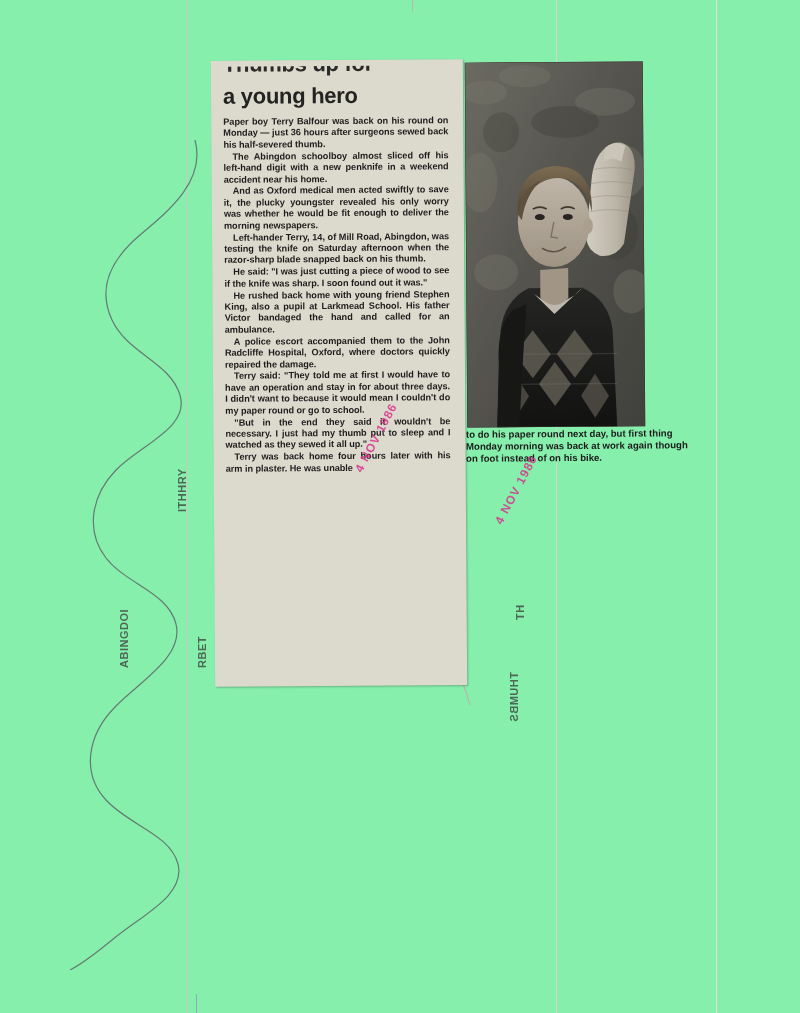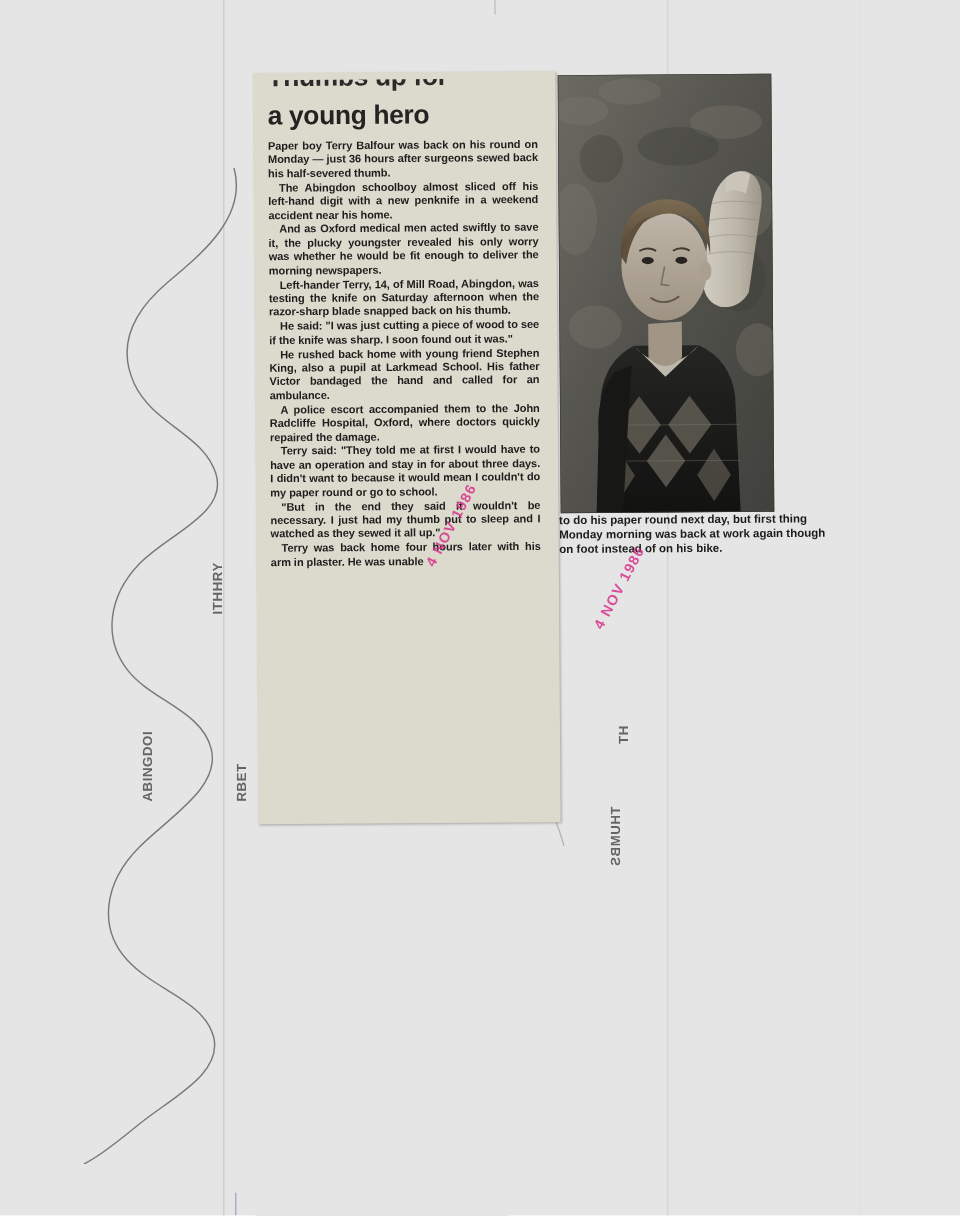--- a/index.html
+++ b/index.html
@@ -12,21 +12,21 @@
     height: 1013px;
     position: relative;
     overflow: hidden;
     font-family: "Liberation Sans", sans-serif;
   }
 
   
   #scan-page {
     position: absolute;
     inset: 0;
-    background: #e5e5e5;
+    background: #86efac;
   }
   .page-edge-left {
     position: absolute;
     left: 186px;
     top: 0;
     width: 1px;
     height: 1013px;
     background: #c9c9c4;
   }
   .page-edge-right {

